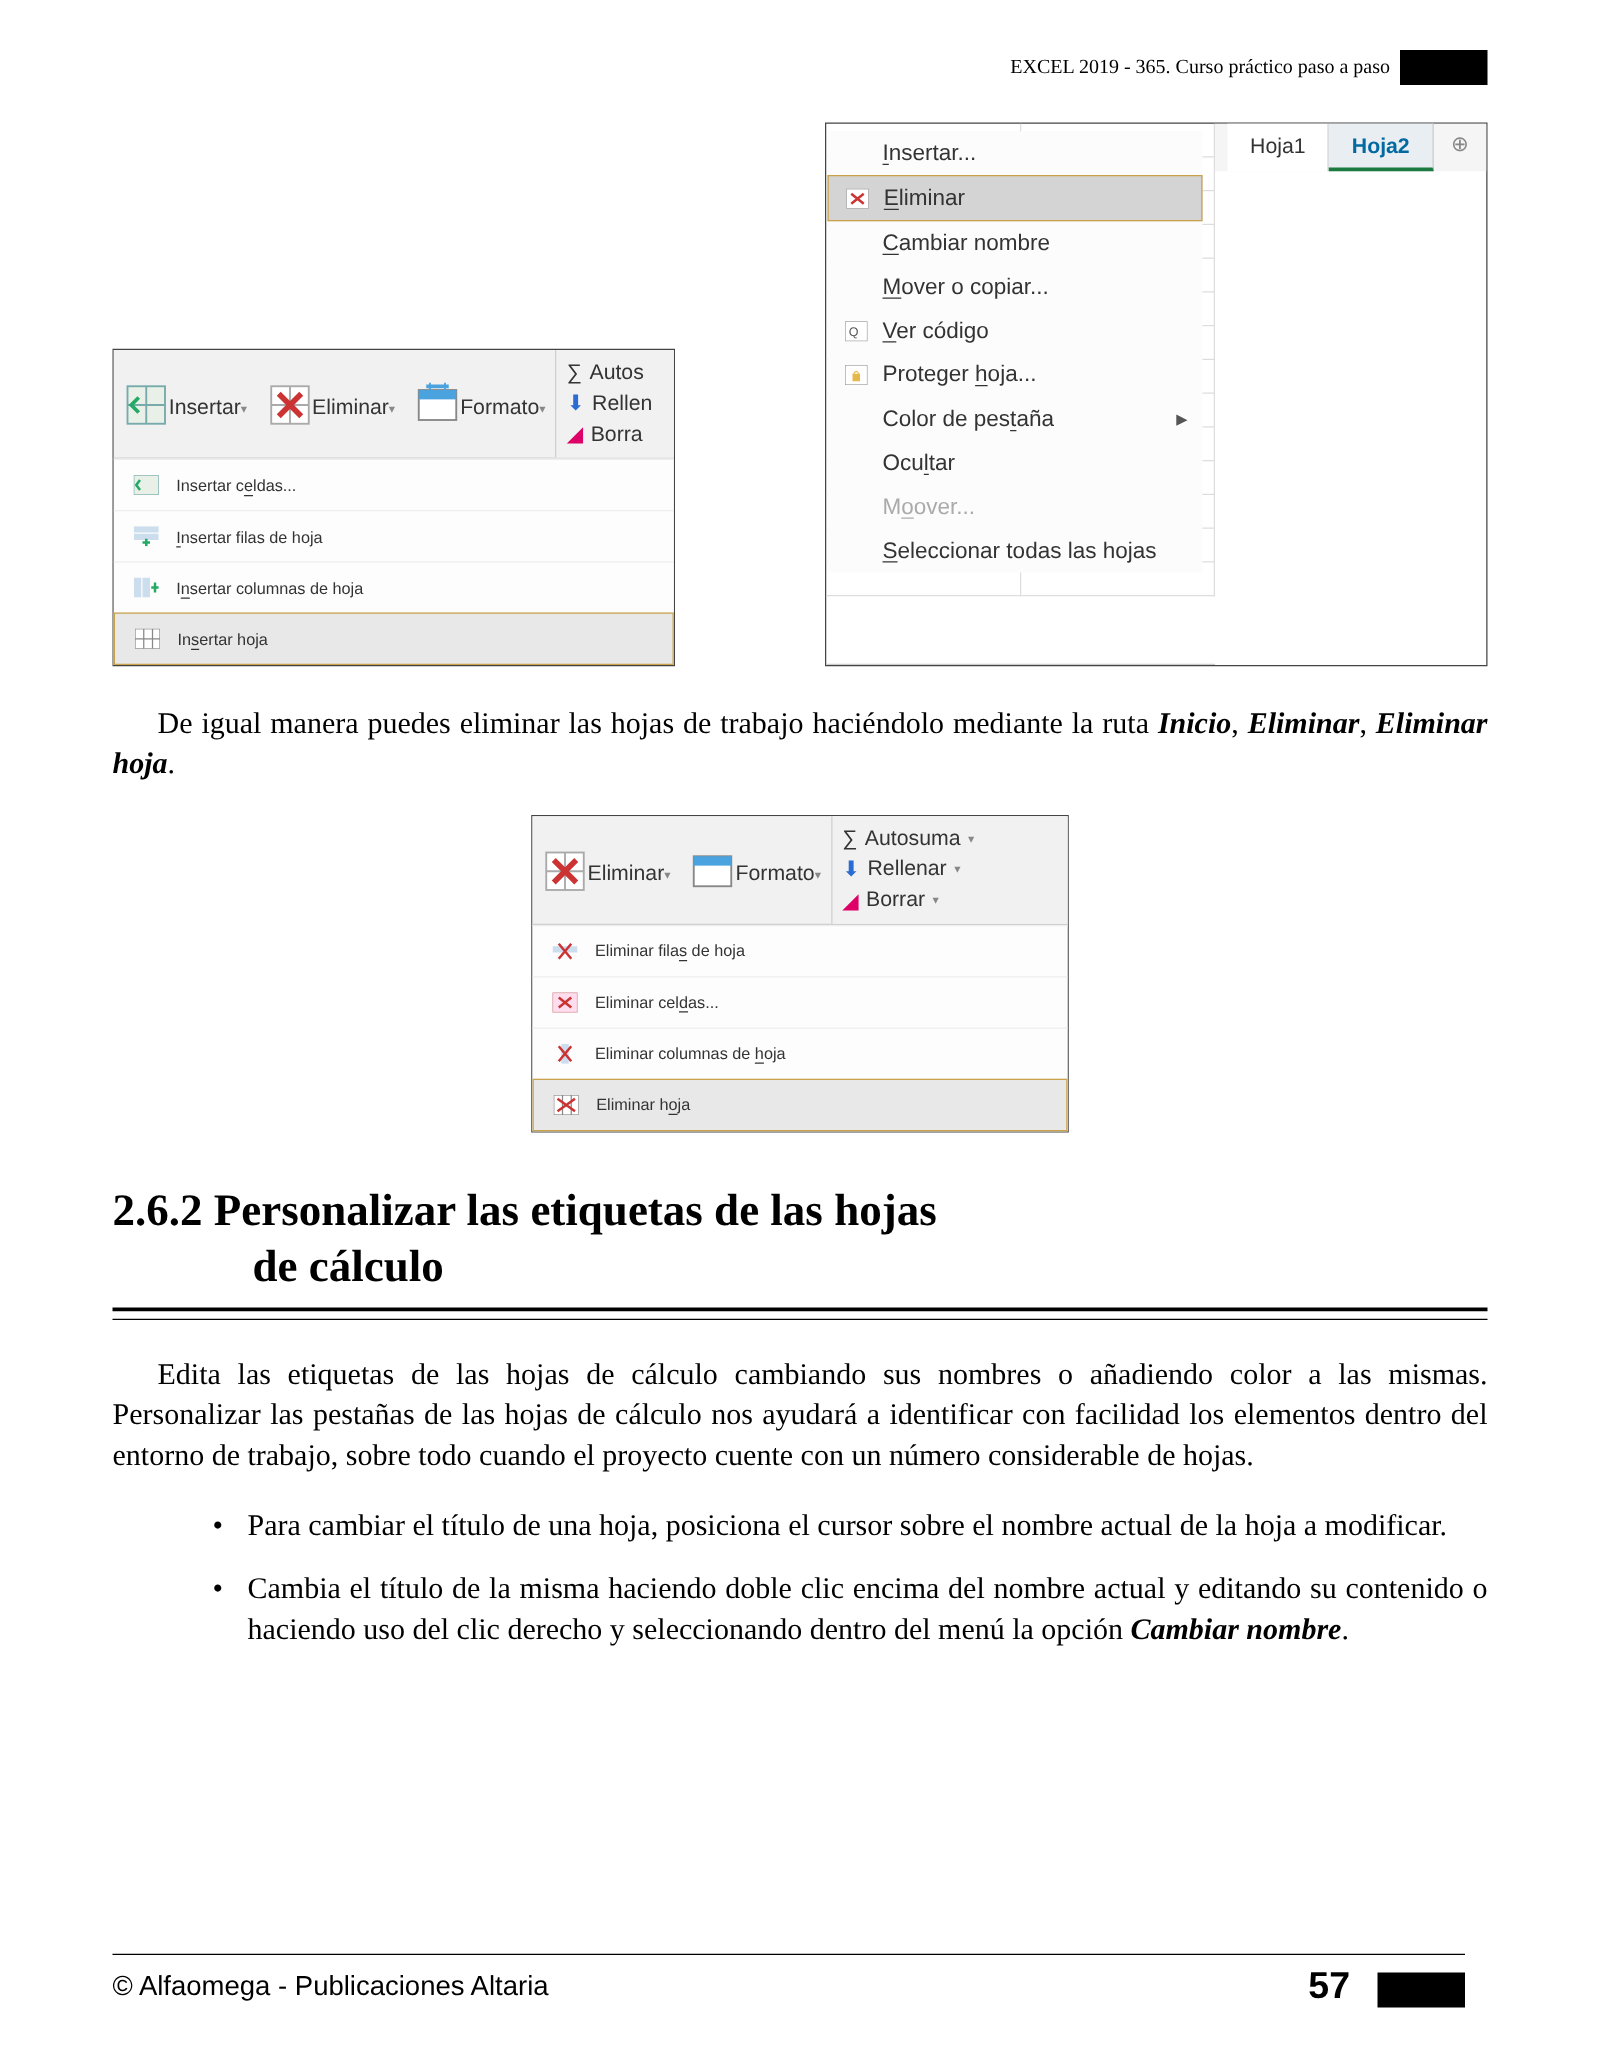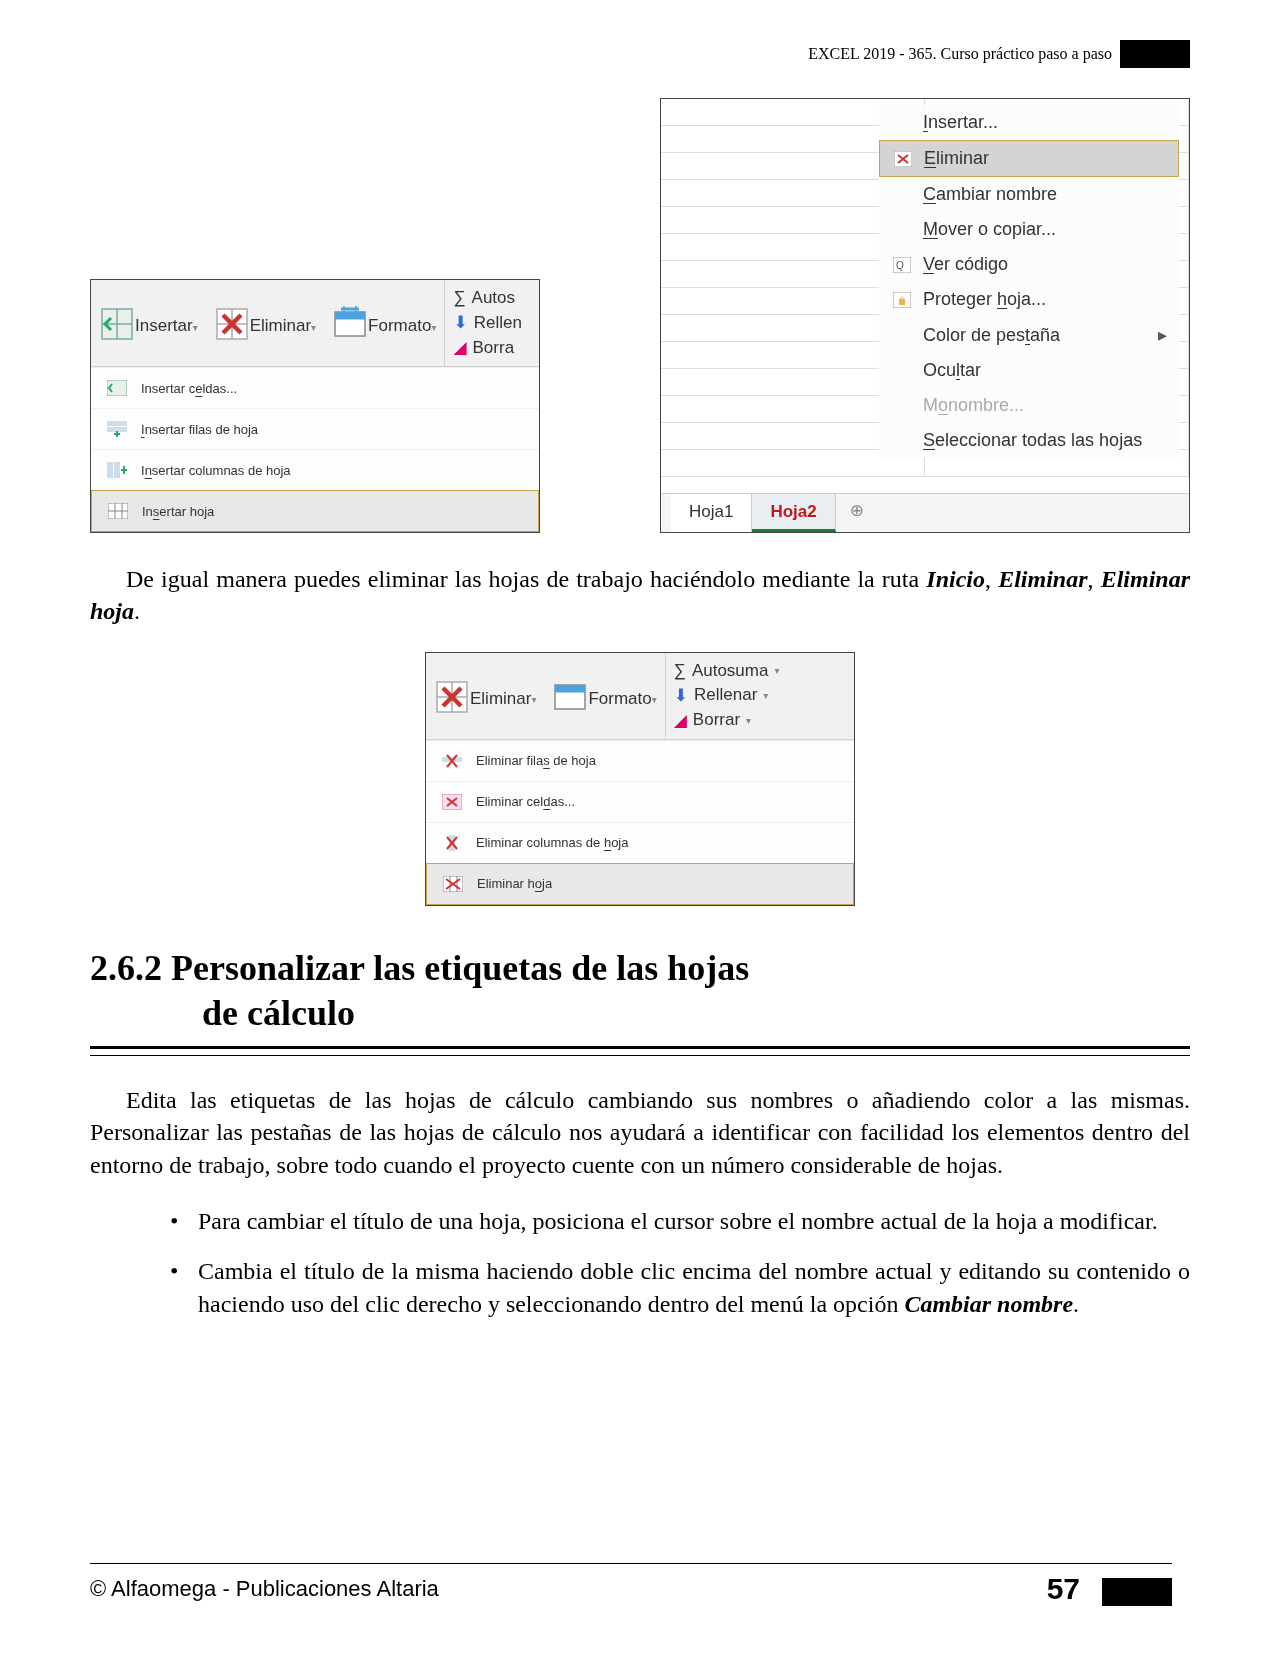--- a/index.html
+++ b/index.html
@@ -73,21 +73,21 @@
     align-items: center;
     gap: 12px;
     padding: 10px 14px;
     font-size: 13px;
     border-top: 1px solid #eee;
   }
   .menu-item.hover { background: #e8e8e8; border: 1px solid #c9a24a; }
   .menu-item .mi-icn { width: 24px; height: 20px; display: inline-flex; align-items: center; justify-content: center; }
   .under { text-decoration: underline; text-underline-offset: 3px; }
   
-  .fig2 { width: 530px; height: 435px; display: flex; flex-direction: column; }
+  .fig2 { width: 530px; height: 435px; display: flex; flex-direction: row; }
   .fig2-grid {
     flex: 1;
     display: flex;
     position: relative;
     border-bottom: 1px solid #ccc;
   }
   .grid-cols {
     flex: 1;
     display: grid;
     grid-template-columns: 1fr 1fr;
@@ -114,21 +114,21 @@
   .ctx-item.disabled { color: #aaa; }
   .tab-strip {
     height: 38px;
     background: #f5f5f5;
     display: flex;
     padding-left: 10px;
     font-size: 17px;
     gap: 0;
   }
   .tab { padding: 8px 18px; border-right: 1px solid #ccc; background: #fff; }
-  .tab.active { color: #b91c1c; font-weight: bold; border-bottom: 3px solid #1a7a3f; }
+  .tab.active { color: #0369a1; font-weight: bold; border-bottom: 3px solid #1a7a3f; }
   .tab.highlight { background: #e9eef3; }
   .tab-add { padding: 6px 14px; color: #888; }
   
   .body-text {
     font-size: 24px;
     line-height: 1.35;
     text-align: justify;
     margin-bottom: 24px;
     text-indent: 36px;
   }
@@ -380,21 +380,21 @@
               <span class="ci-icn"></span>
               <span><span>Color de pes</span><span class="under">t</span><span>aña</span></span>
               <span class="arrow">▸</span>
             </div>
           <div class="ctx-item">
               <span class="ci-icn"></span>
               <span><span>Ocu</span><span class="under">l</span><span>tar</span></span>
             </div>
           <div class="ctx-item disabled">
               <span class="ci-icn"></span>
-              <span><span>M</span><span class="under">o</span><span>nombre...</span></span>
+              <span><span>M</span><span class="under">o</span><span>over...</span></span>
             </div>
           <div class="ctx-item">
               <span class="ci-icn"></span>
               <span><span class="under">S</span><span>eleccionar todas las hojas</span></span>
             </div>
         </div>
       </div>
       <div class="tab-strip">
         <div class="tab">Hoja1</div>
         <div class="tab active highlight">Hoja2</div>

